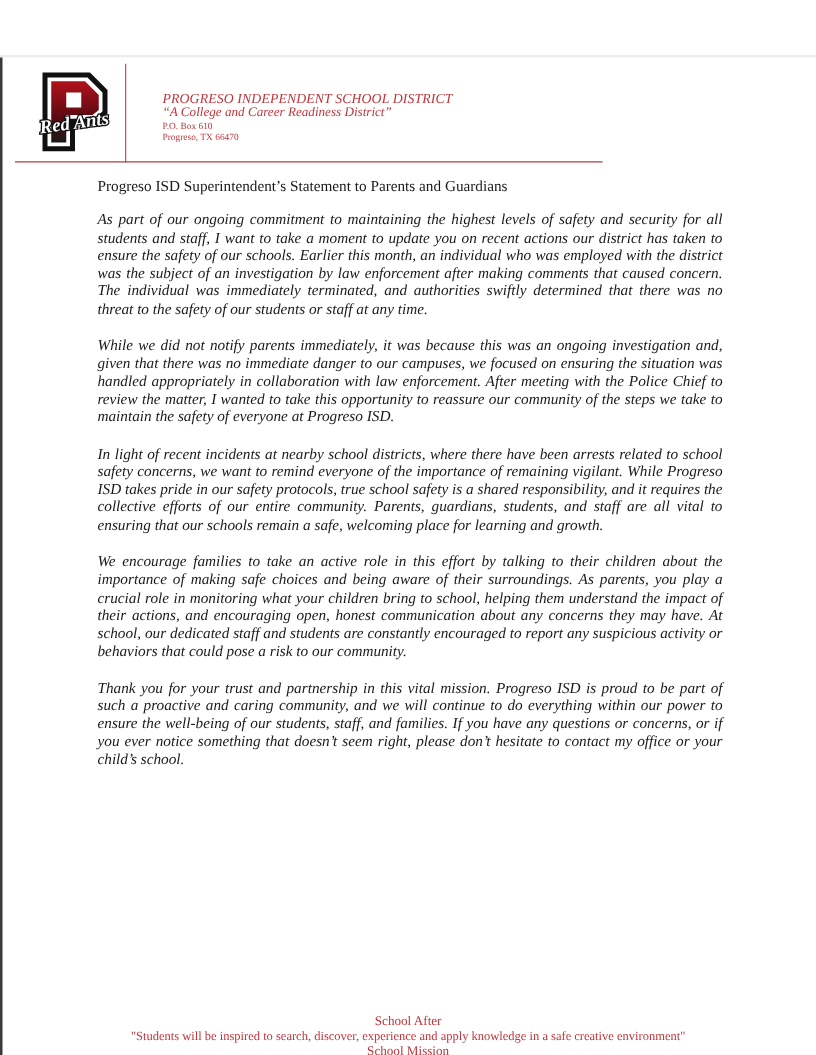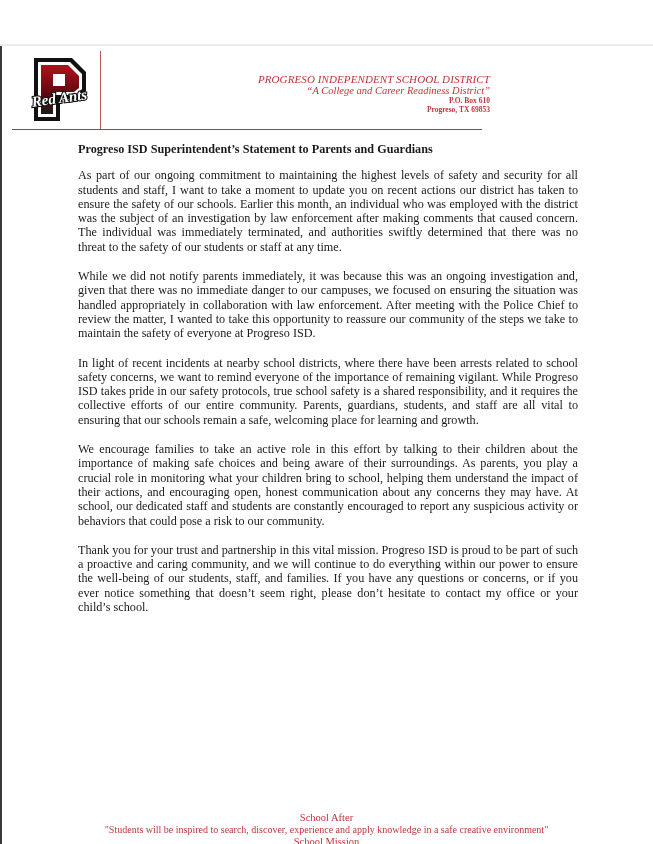--- a/index.html
+++ b/index.html
@@ -27,32 +27,32 @@
   .header-vline {
     position: absolute; left: 100px; top: 51px; width: 1px; height: 79px;
     background: #c0565a;
   }
   .header-hline {
     position: absolute; left: 12px; top: 129px; width: 470px; height: 1px;
     background: #b23a3f;
   }
   .letterhead {
     position: absolute; left: 130px; top: 73px; width: 360px;
-    text-align: right; color: #c0353b;
+    text-align: left; color: #c0353b;
   }
   .lh-name { font-size: 11px; font-style: italic; line-height: 12px; letter-spacing: 0.1px; }
   .lh-motto { font-size: 10.5px; font-style: italic; line-height: 11px; }
-  .lh-small { font-size: 7.5px; line-height: 9px; font-weight: bold; }
+  .lh-small { font-size: 7.5px; line-height: 9px; }
   .content {
     position: absolute; left: 78px; top: 142px; width: 500px;
     font-size: 12.2px; line-height: 14.3px;
   }
-  .title { font-weight: bold; font-size: 12.2px; margin: 0 0 12px 0; }
+  .title { font-weight: normal; font-size: 12.2px; margin: 0 0 12px 0; }
   .salutation { margin: 0 0 12px 0; }
-  .para { margin: 0 0 15px 0; text-align: justify; }
+  .para { margin: 0 0 15px 0; text-align: justify; font-style: italic; }
   .closing { margin: 0 0 28px 0; }
   .sig-name, .sig-title { margin: 0; }
   .footer {
     position: absolute; left: 0; top: 812px; width: 653px;
     text-align: center; color: #c0353b; font-size: 10.5px; line-height: 12px;
   }
   .footer .quote { font-size: 10px; }
 </style>
 </head>
 <body>
@@ -78,21 +78,21 @@
   </svg>
 </div>
 
 <div class="header-vline"></div>
 <div class="header-hline"></div>
 
 <div class="letterhead">
   <div class="lh-name">PROGRESO INDEPENDENT SCHOOL DISTRICT</div>
   <div class="lh-motto">“A College and Career Readiness District”</div>
   <div class="lh-small">P.O. Box 610</div>
-  <div class="lh-small">Progreso, TX  69853</div>
+  <div class="lh-small">Progreso, TX  66470</div>
 </div>
 
 <div class="content">
   <p class="title">Progreso ISD Superintendent’s Statement to Parents and Guardians</p>
   <p class="para">As part of our ongoing commitment to maintaining the highest levels of safety and security for all students and staff, I want to take a moment to update you on recent actions our district has taken to ensure the safety of our schools. Earlier this month, an individual who was employed with the district was the subject of an investigation by law enforcement after making comments that caused concern. The individual was immediately terminated, and authorities swiftly determined that there was no threat to the safety of our students or staff at any time.</p>
   <p class="para">While we did not notify parents immediately, it was because this was an ongoing investigation and, given that there was no immediate danger to our campuses, we focused on ensuring the situation was handled appropriately in collaboration with law enforcement. After meeting with the Police Chief to review the matter, I wanted to take this opportunity to reassure our community of the steps we take to maintain the safety of everyone at Progreso ISD.</p>
   <p class="para">In light of recent incidents at nearby school districts, where there have been arrests related to school safety concerns, we want to remind everyone of the importance of remaining vigilant. While Progreso ISD takes pride in our safety protocols, true school safety is a shared responsibility, and it requires the collective efforts of our entire community. Parents, guardians, students, and staff are all vital to ensuring that our schools remain a safe, welcoming place for learning and growth.</p>
   <p class="para">We encourage families to take an active role in this effort by talking to their children about the importance of making safe choices and being aware of their surroundings. As parents, you play a crucial role in monitoring what your children bring to school, helping them understand the impact of their actions, and encouraging open, honest communication about any concerns they may have. At school, our dedicated staff and students are constantly encouraged to report any suspicious activity or behaviors that could pose a risk to our community.</p>
   <p class="para">Thank you for your trust and partnership in this vital mission. Progreso ISD is proud to be part of such a proactive and caring community, and we will continue to do everything within our power to ensure the well-being of our students, staff, and families. If you have any questions or concerns, or if you ever notice something that doesn’t seem right, please don’t hesitate to contact my office or your child’s school.</p>
 </div>

